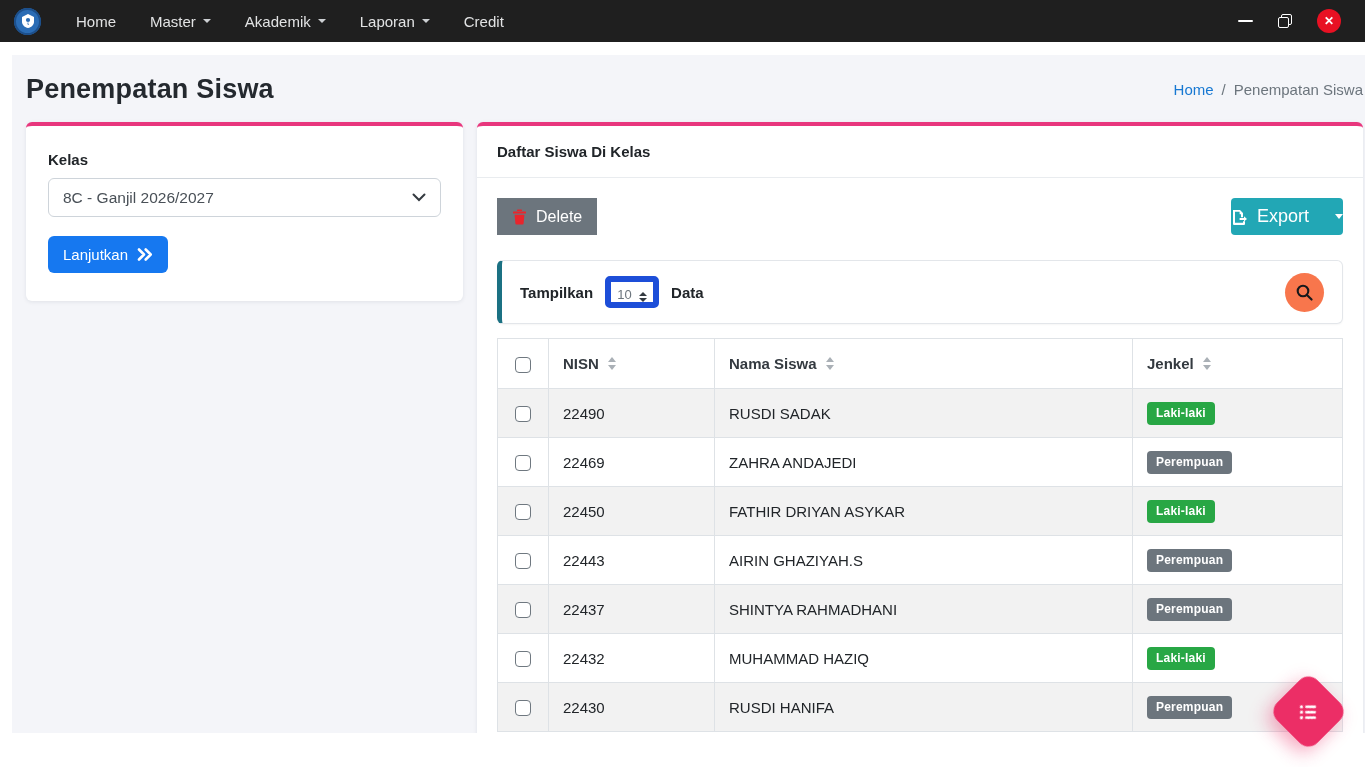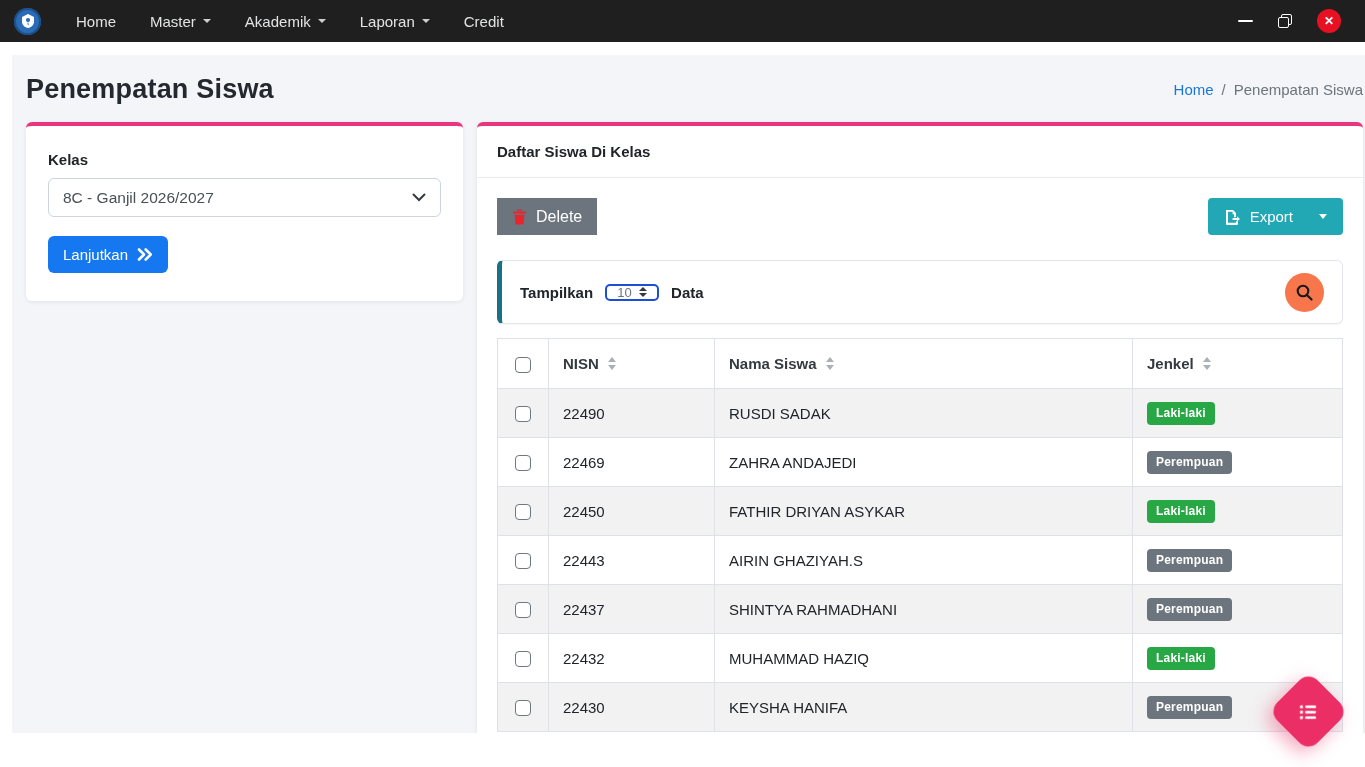--- a/index.html
+++ b/index.html
@@ -53,31 +53,31 @@
   
   .card-table { flex:1; min-height:640px; }
   .card-table-head { padding:17px 20px; font-size:15px; font-weight:700; color:#212529;
                      border-bottom:1px solid #e9ecef; }
   .card-table-body { padding:20px; }
 
   .actions { display:flex; justify-content:space-between; align-items:center; }
   .btn-delete { background:#6c757d; color:#fff; border:none; border-radius:0; height:37px;
                 padding:0 15px; font-size:16px; display:inline-flex; align-items:center; gap:9px; cursor:pointer; }
   .btn-export { background:#22a7b5; color:#fff; border:none; border-radius:4px; height:37px;
-                padding:0 16px; font-size:15px; display:inline-flex; align-items:center; gap:10px; cursor:pointer; }
+                padding:0 0; font-size:18px; display:inline-flex; align-items:center; gap:10px; cursor:pointer; }
   .export-caret { width:0; height:0; border-left:4.5px solid transparent; border-right:4.5px solid transparent;
                   border-top:5px solid #fff; margin-left:16px; }
 
   
   .toolbar { margin-top:25px; background:#fff; border:1px solid #e3e6ea; border-left:5px solid #1b7183;
              border-radius:6px; height:64px; display:flex; align-items:center; padding:0 18px;
              box-shadow:0 1px 2px rgba(0,0,0,.04); }
   .toolbar-label { font-size:15px; font-weight:700; color:#212529; }
-  .pagesize { width:54px; height:17px; border:2px solid #1d4ed8; border-radius:5px; margin:0 12px;
-              display:flex; align-items:center; justify-content:center; gap:7px;
+  .pagesize { width:54px; height:32px; border:6px solid #1d4ed8; border-radius:5px; margin:0 12px;
+              display:flex; align-items:flex-end; justify-content:center; gap:7px;
               color:#6c757d; font-size:13px; cursor:pointer; }
   .spin { display:flex; flex-direction:column; gap:2px; }
   .spin i { display:block; width:0; height:0; border-left:4px solid transparent; border-right:4px solid transparent; }
   .spin .up { border-bottom:4.5px solid #343a40; }
   .spin .dn { border-top:4.5px solid #343a40; }
   .search-btn { margin-left:auto; width:39px; height:39px; border-radius:50%; background:#f8764c;
                 border:none; display:flex; align-items:center; justify-content:center; cursor:pointer; }
 
   
   table { margin-top:14px; width:100%; border-collapse:collapse; table-layout:fixed; font-size:15px; color:#212529; }
@@ -286,21 +286,21 @@
   </tr>
               <tr>
     <td class="cell-check"><span class="checkbox"></span></td>
     <td>22432</td>
     <td>MUHAMMAD HAZIQ</td>
     <td><span class="badge badge-male">Laki-laki</span></td>
   </tr>
               <tr class="striped">
     <td class="cell-check"><span class="checkbox"></span></td>
     <td>22430</td>
-    <td>KEYSHA HANIFA</td>
+    <td>RUSDI HANIFA</td>
     <td><span class="badge badge-female">Perempuan</span></td>
   </tr>
             </tbody>
         </table>
 
       </div>
     </div>
   </div>
 </div>
 

